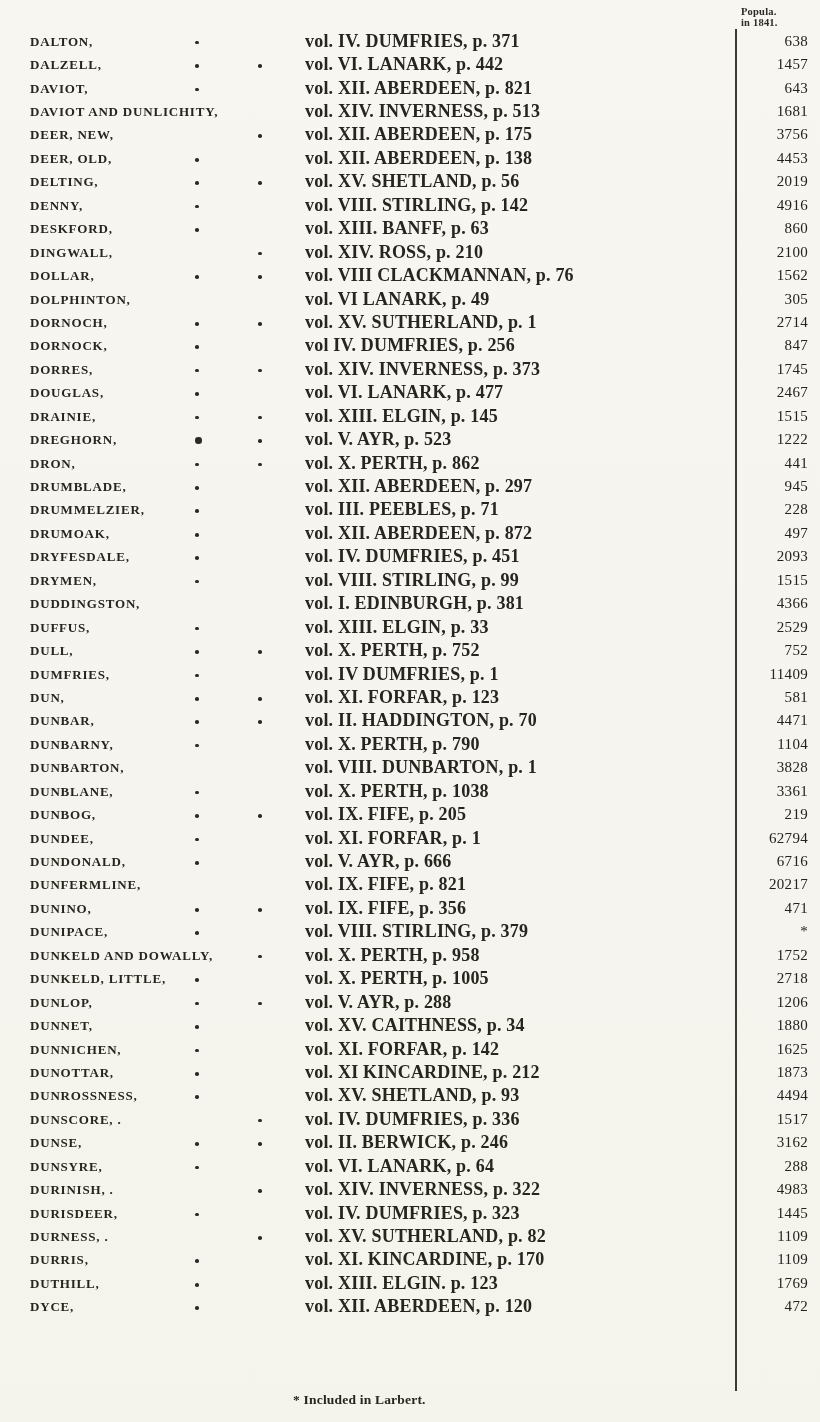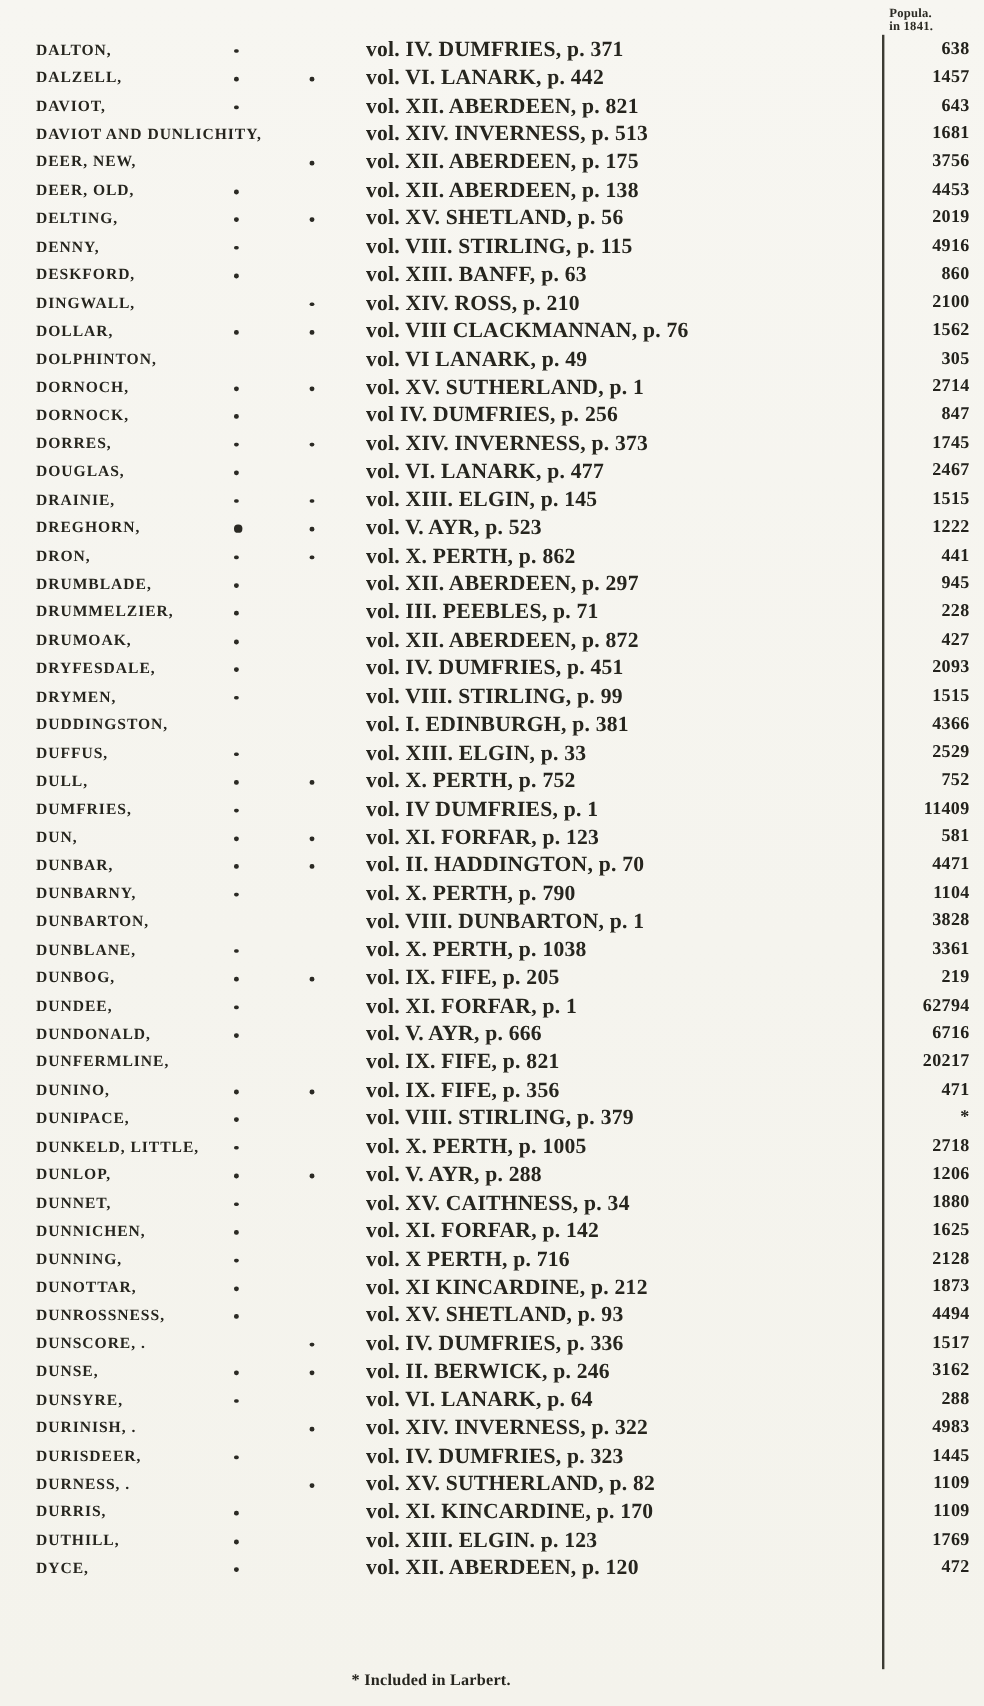--- a/index.html
+++ b/index.html
@@ -32,21 +32,21 @@
     white-space:nowrap;color:#26251e;
   }
   .ref{
     position:absolute;left:305px;top:50%;transform:translateY(-52%);
     font-size:18px;font-weight:bold;letter-spacing:.2px;
     white-space:nowrap;color:#26251e;
   }
   .pop{
     position:absolute;right:12px;top:50%;transform:translateY(-52%);
     width:80px;text-align:right;
-    font-size:15px;font-weight:bold;letter-spacing:.3px;
+    font-size:15px;font-weight:normal;letter-spacing:.3px;
     color:#23221c;
   }
   .dot{
     display:none;position:absolute;top:50%;margin-top:-1px;
     width:3.6px;height:3.6px;border-radius:50%;background:#2b2a24;
   }
   .dot.on{display:block;}
   .dot.big{width:6.5px;height:6.5px;margin-top:-3px;}
   .dot1{left:195px;}
   .dot2{left:258px;}
@@ -114,21 +114,21 @@
     <span class="name">DELTING,</span>
     <span class="dot dot1 on"></span>
     <span class="dot dot2 on"></span>
     <span class="ref">vol. XV. SHETLAND, p. 56</span>
     <span class="pop">2019</span>
   </div>
       <div class="row">
     <span class="name">DENNY,</span>
     <span class="dot dot1 on"></span>
 
-    <span class="ref">vol. VIII. STIRLING, p. 115</span>
+    <span class="ref">vol. VIII. STIRLING, p. 142</span>
     <span class="pop">4916</span>
   </div>
       <div class="row">
     <span class="name">DESKFORD,</span>
     <span class="dot dot1 on"></span>
 
     <span class="ref">vol. XIII. BANFF, p. 63</span>
     <span class="pop">860</span>
   </div>
       <div class="row">
@@ -212,21 +212,21 @@
     <span class="dot dot1 on"></span>
 
     <span class="ref">vol. III. PEEBLES, p. 71</span>
     <span class="pop">228</span>
   </div>
       <div class="row">
     <span class="name">DRUMOAK,</span>
     <span class="dot dot1 on"></span>
 
     <span class="ref">vol. XII. ABERDEEN, p. 872</span>
-    <span class="pop">427</span>
+    <span class="pop">497</span>
   </div>
       <div class="row">
     <span class="name">DRYFESDALE,</span>
     <span class="dot dot1 on"></span>
 
     <span class="ref">vol. IV. DUMFRIES, p. 451</span>
     <span class="pop">2093</span>
   </div>
       <div class="row">
     <span class="name">DRYMEN,</span>
@@ -331,20 +331,27 @@
     <span class="pop">471</span>
   </div>
       <div class="row">
     <span class="name">DUNIPACE,</span>
     <span class="dot dot1 on"></span>
 
     <span class="ref">vol. VIII. STIRLING, p. 379</span>
     <span class="pop">*</span>
   </div>
       <div class="row">
+    <span class="name">DUNKELD AND DOWALLY,</span>
+
+    <span class="dot dot2 on"></span>
+    <span class="ref">vol. X. PERTH, p. 958</span>
+    <span class="pop">1752</span>
+  </div>
+      <div class="row">
     <span class="name">DUNKELD, LITTLE,</span>
     <span class="dot dot1 on"></span>
 
     <span class="ref">vol. X. PERTH, p. 1005</span>
     <span class="pop">2718</span>
   </div>
       <div class="row">
     <span class="name">DUNLOP,</span>
     <span class="dot dot1 on"></span>
     <span class="dot dot2 on"></span>
@@ -359,27 +366,20 @@
     <span class="pop">1880</span>
   </div>
       <div class="row">
     <span class="name">DUNNICHEN,</span>
     <span class="dot dot1 on"></span>
 
     <span class="ref">vol. XI. FORFAR, p. 142</span>
     <span class="pop">1625</span>
   </div>
       <div class="row">
-    <span class="name">DUNNING,</span>
-    <span class="dot dot1 on"></span>
-
-    <span class="ref">vol. X PERTH, p. 716</span>
-    <span class="pop">2128</span>
-  </div>
-      <div class="row">
     <span class="name">DUNOTTAR,</span>
     <span class="dot dot1 on"></span>
 
     <span class="ref">vol. XI KINCARDINE, p. 212</span>
     <span class="pop">1873</span>
   </div>
       <div class="row">
     <span class="name">DUNROSSNESS,</span>
     <span class="dot dot1 on"></span>
 

